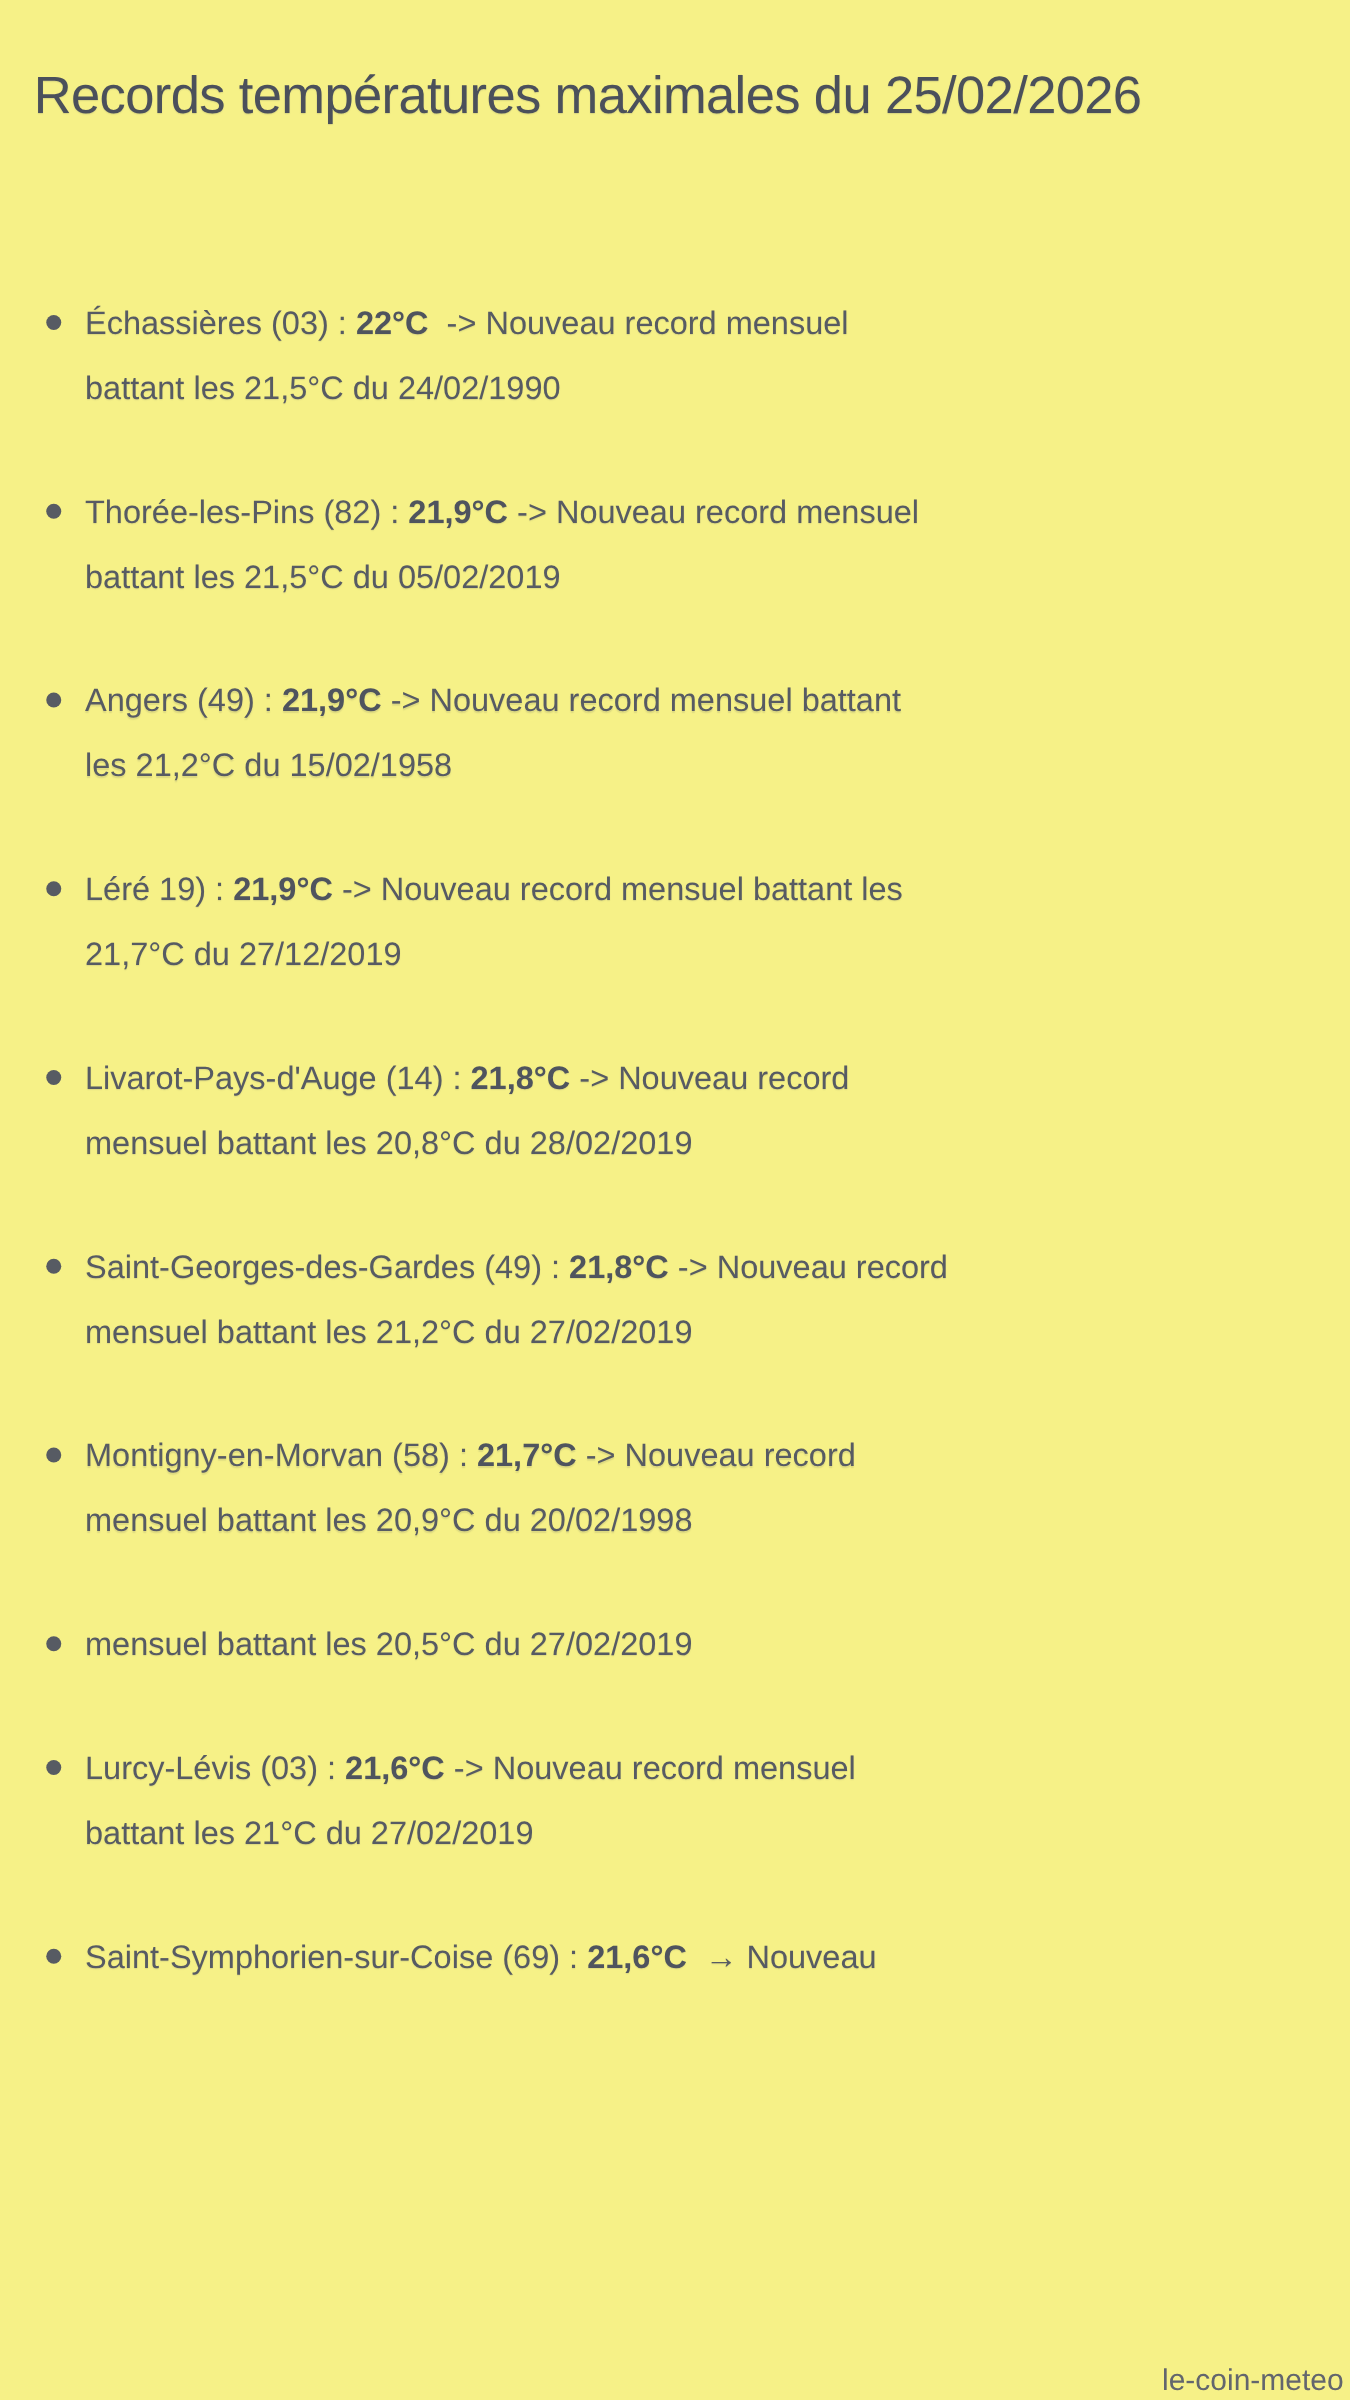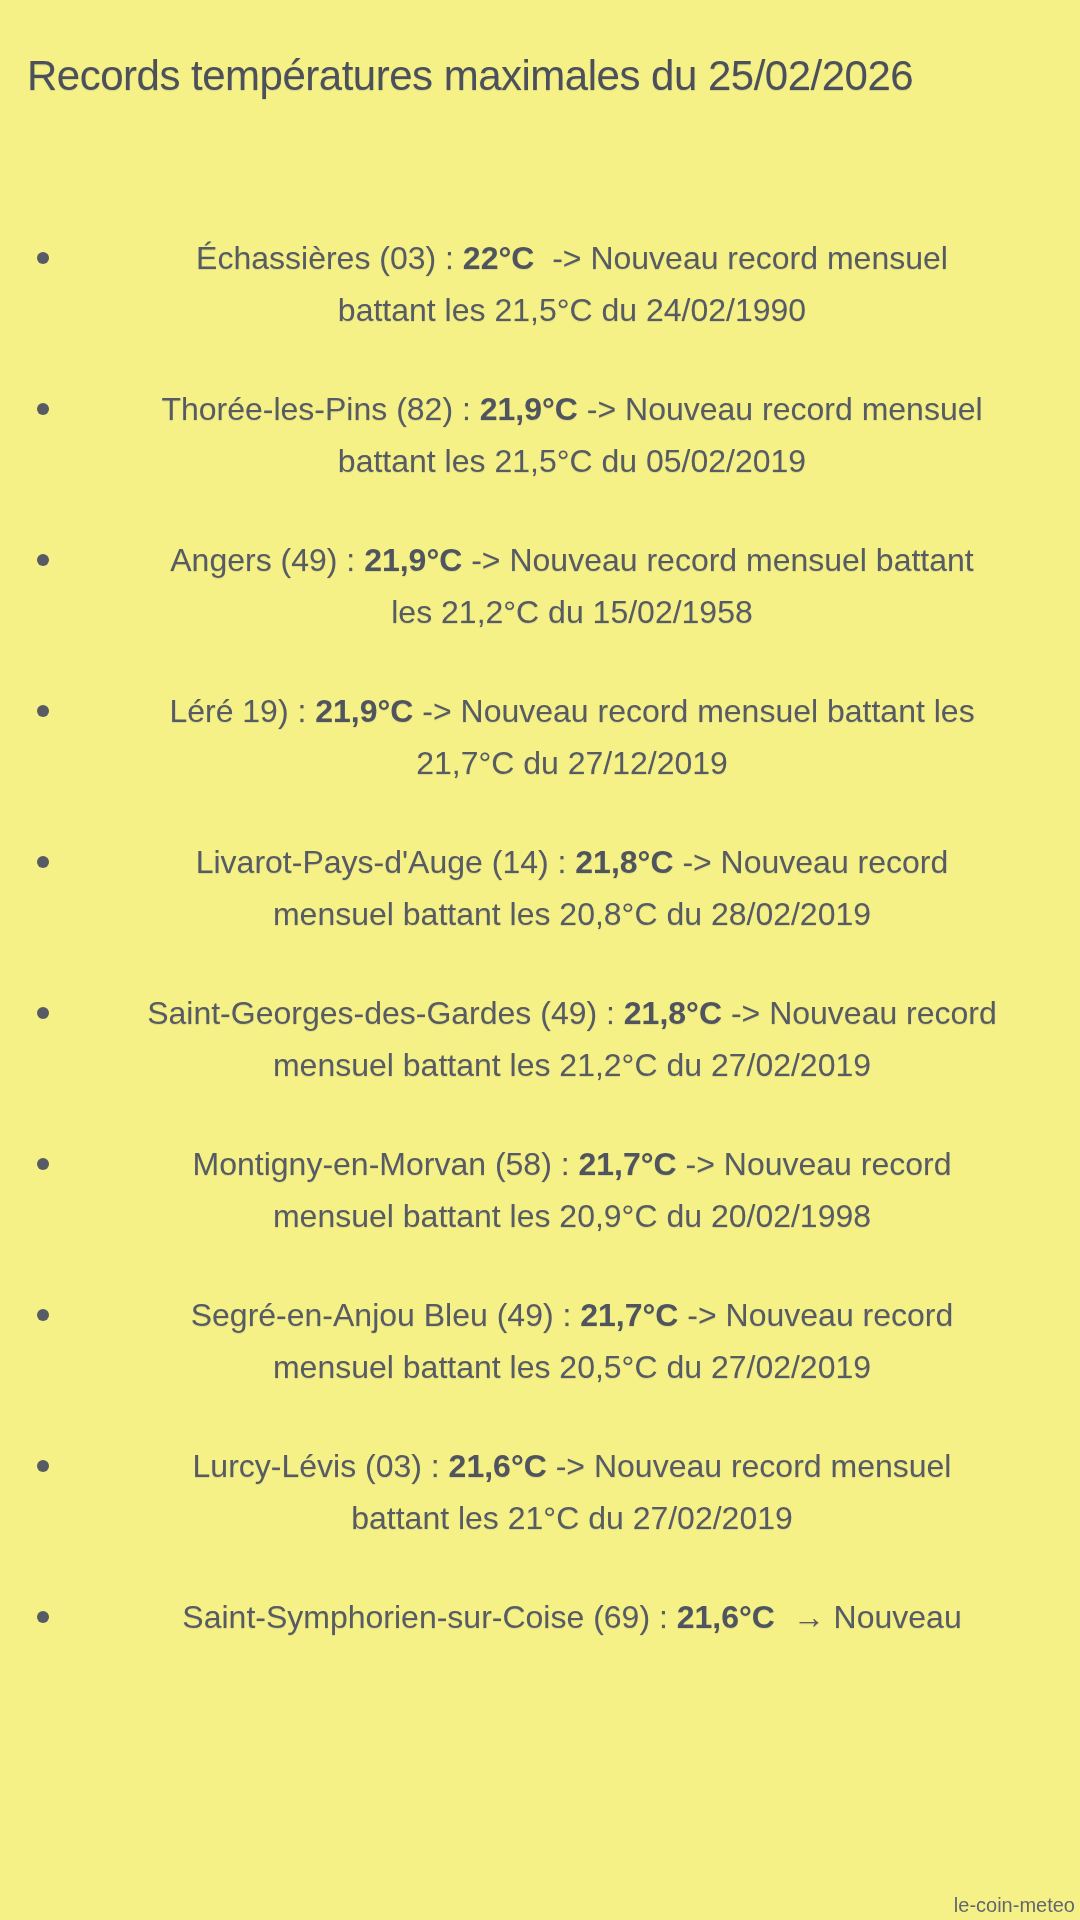--- a/index.html
+++ b/index.html
@@ -29,22 +29,21 @@
     text-shadow: 0 1px 1px rgba(77,82,92,0.18);
     white-space: nowrap;
   }
   ul.records {
     margin: 128px 0 0 0;
     padding: 0 4px 0 68px;
     list-style: none;
   }
   ul.records li {
     position: relative;
-    text-align: center;
-    font-size: 32px;
+    font-size: 26px;
     line-height: 52px;
     color: #575b63;
     margin: 0 0 47px 0;
     text-shadow: 0 1px 1px rgba(77,82,92,0.15);
   }
   ul.records li .bullet {
     position: absolute;
     left: -31px;
     top: 20px;
     width: 12px;
@@ -53,21 +52,21 @@
     background: #575b63;
   }
   ul.records li strong {
     font-weight: 700;
     color: #4f545e;
   }
   .credit {
     position: absolute;
     right: 5px;
     bottom: 0px;
-    font-size: 20px;
+    font-size: 24px;
     line-height: 30px;
     color: #63666d;
   }
 </style>
 </head>
 <body>
 
 <div class="page">
 
   <h1 class="title">Records températures maximales du 25/02/2026</h1>
@@ -111,21 +110,20 @@
     </li>
 
     <li>
       <span class="bullet"></span>
       <div><span>Montigny-en-Morvan (58) : </span><strong>21,7°C</strong><span> -&gt; Nouveau record</span></div>
       <div>mensuel battant les 20,9°C du 20/02/1998</div>
     </li>
 
     <li>
       <span class="bullet"></span>
-      <div><span>Segré-en-Anjou Bleu (49) : </span><strong>21,7°C</strong><span> -&gt; Nouveau record</span></div>
       <div>mensuel battant les 20,5°C du 27/02/2019</div>
     </li>
 
     <li>
       <span class="bullet"></span>
       <div><span>Lurcy-Lévis (03) : </span><strong>21,6°C</strong><span> -&gt; Nouveau record mensuel</span></div>
       <div>battant les 21°C du 27/02/2019</div>
     </li>
 
     <li>

